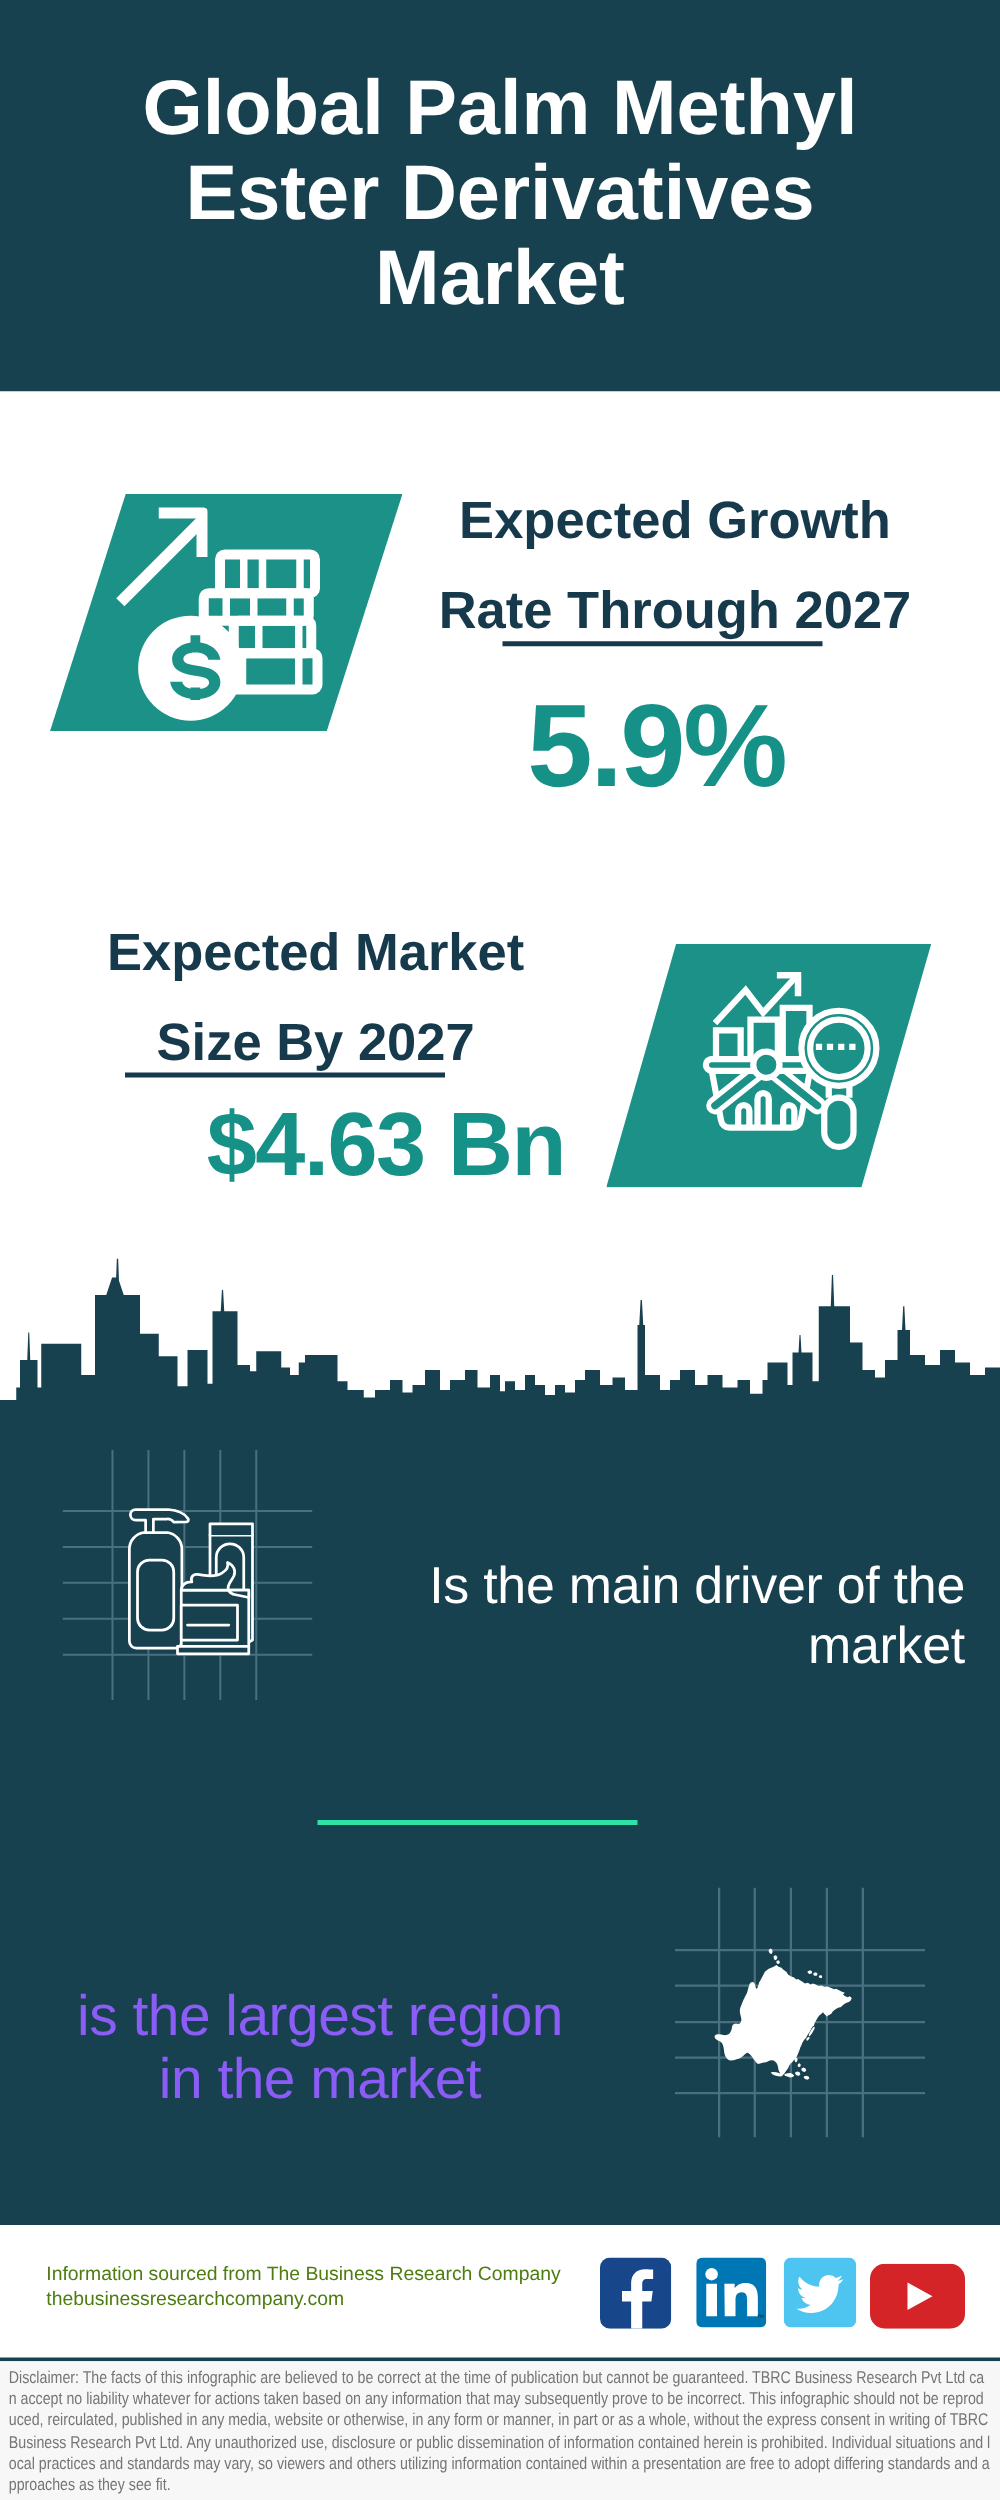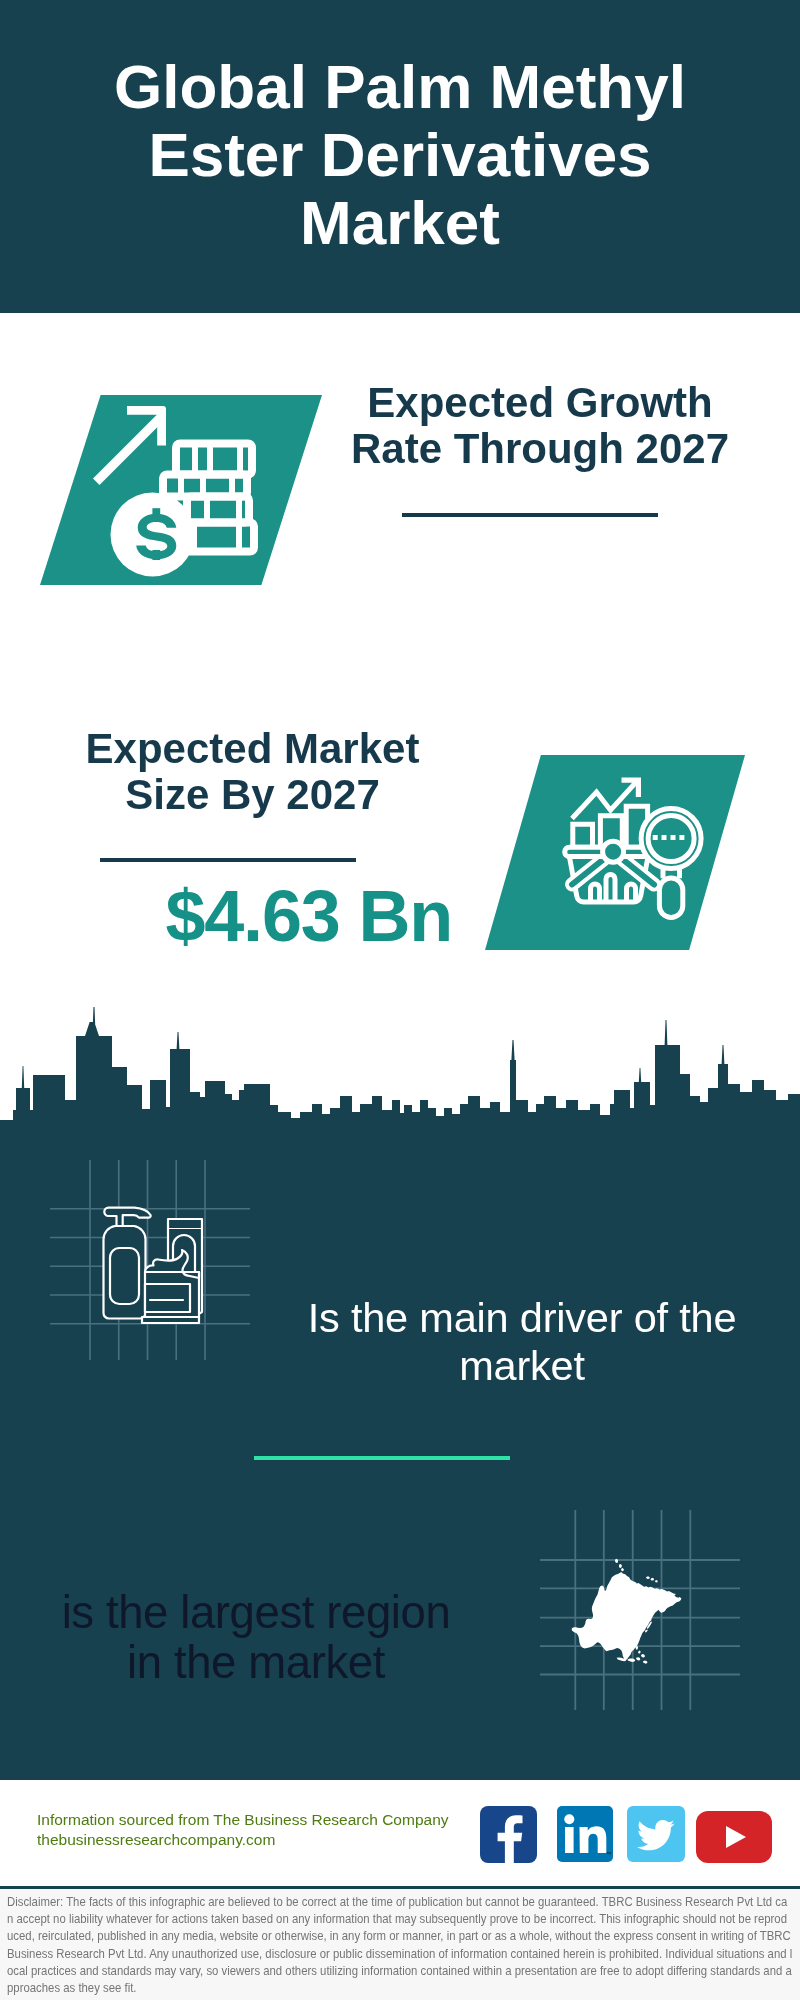--- a/index.html
+++ b/index.html
@@ -17,21 +17,21 @@
   .header{position:absolute;left:0;top:0;width:800px;height:313px;background:#17414f;}
   .header-title{
     position:absolute;left:90px;top:53px;width:620px;
     text-align:center;color:#ffffff;font-weight:700;
     font-size:62px;line-height:68px;letter-spacing:0px;
   }
 
   
   .stat-heading{
     position:absolute;color:#17394c;font-weight:700;text-align:center;
-    font-size:42px;line-height:46px;
+    font-size:42px;line-height:72px;
   }
   .stat-rule{position:absolute;height:3.5px;background:#17394c;width:256px;}
   .stat-value{
     position:absolute;color:#159187;font-weight:700;text-align:center;white-space:nowrap;
     width:400px;
   }
   #h1{left:340px;top:380px;width:400px;}
   #r1{left:402px;top:513px;}
   #v1{left:325px;top:550px;font-size:94px;line-height:94px;letter-spacing:-2px;}
   #h2{left:60px;top:726px;width:385px;}
@@ -44,27 +44,27 @@
   .tile svg{position:absolute;left:0;top:0;width:100%;height:100%;}
   #tile1{left:40px;top:395px;width:282px;height:190px;}
   #tile2{left:485px;top:755px;width:260px;height:195px;}
 
   
   .dark{position:absolute;left:0;width:800px;background:#17414f;top:1120px;height:660px;}
   .skyline{position:absolute;left:0;width:800px;top:1000px;height:145px;}
   .dark-text{position:absolute;}
   #driver-hl{left:258px;top:1183px;width:524px;font-size:40px;line-height:47.5px;
              font-weight:700;color:#2ee3a5;text-align:center;letter-spacing:-1.15px;}
-  #driver-sub{left:272px;top:1294px;width:500px;font-size:41.5px;line-height:47.5px;
-              font-weight:400;color:#ffffff;text-align:center;letter-spacing:-0.2px;}
+  #driver-sub{left:272px;top:1244px;width:500px;font-size:41.5px;line-height:47.5px;
+              font-weight:400;color:#ffffff;text-align:right;letter-spacing:-0.2px;}
   #driver-rule{position:absolute;left:254px;top:1456px;width:256px;height:4px;background:#2ee3a5;}
   #region-hl{left:101px;top:1541px;width:320px;font-size:43px;line-height:50px;
              font-weight:700;color:#2ee3a5;text-align:center;}
   #region-sub{left:46px;top:1588px;width:420px;font-size:45.5px;line-height:50px;
-              font-weight:400;color:#0f172a;text-align:center;letter-spacing:-0.4px;}
+              font-weight:400;color:#8b5cf6;text-align:center;letter-spacing:-0.4px;}
   #care-icon{position:absolute;left:50px;top:1160px;width:200px;height:200px;}
   #map-icon{position:absolute;left:540px;top:1510px;width:200px;height:200px;}
 
   
   #footer-source{position:absolute;left:37px;top:1810px;font-size:15.5px;line-height:20px;color:#4d7c0f;}
   #social{position:absolute;left:480px;top:1806px;}
   #social svg{position:absolute;top:0;}
   #footer-rule{position:absolute;left:0;top:1886px;width:800px;height:3px;background:#17414f;}
   #disclaimer-bg{position:absolute;left:0;top:1889px;width:800px;height:111px;background:#f7f7f7;}
   #disclaimer{position:absolute;left:7px;top:1893px;width:940px;font-size:13.6px;line-height:17.2px;
@@ -123,20 +123,21 @@
                  l-7 -1.2 c-5.1 -0.9 -7.5 -2.4 -7.5 -4.8
                  c0 -3 3.9 -5.1 9.7 -5.1
                  c5.7 0 9.5 2.1 10.3 5.7
                  l9.6 0 c-0.9 -7.7 -8.8 -13.9 -20.0 -13.9 Z"></path>
       </g>
     </svg>
   </div>
 
   <div class="stat-heading" id="h1">Expected Growth Rate Through 2027</div>
   <div class="stat-rule" id="r1"></div>
+  <div class="stat-value" id="v1">5.9%</div>
 
   <div class="dark"></div>
   <svg class="skyline" viewBox="0 0 800 145" preserveAspectRatio="none">
     <path fill="#17414f" d="M0 145 L0 122 L13 122 L13 110 L16 110 L16 88 L30 88 L30 110 L33 110 L33 75 L65 75 L65 100 L76 100 L76 36 L112 36 L112 67 L127 67 L127 85 L142 85 L142 109 L150 109 L150 80 L166 80 L166 107 L170 107 L170 49 L190 49 L190 92 L200 92 L200 97 L205 97 L205 81 L225 81 L225 94 L232 94 L232 100 L239 100 L239 90 L244 90 L244 84 L270 84 L270 105 L278 105 L278 112 L291 112 L291 118 L300 118 L300 112 L312 112 L312 104 L322 104 L322 114 L330 114 L330 108 L340 108 L340 96 L352 96 L352 112 L360 112 L360 104 L372 104 L372 96 L382 96 L382 110 L392 110 L392 100 L400 100 L400 113 L404 113 L404 105 L412 105 L412 112 L420 112 L420 100 L428 100 L428 108 L436 108 L436 116 L444 116 L444 108 L452 108 L452 114 L460 114 L460 104 L468 104 L468 96 L480 96 L480 108 L490 108 L490 102 L500 102 L500 112 L510 112 L510 60 L516 60 L516 100 L528 100 L528 112 L536 112 L536 104 L544 104 L544 96 L556 96 L556 108 L566 108 L566 100 L578 100 L578 110 L590 110 L590 104 L600 104 L600 115 L610 115 L610 104 L614 104 L614 90 L630 90 L630 108 L634 108 L634 82 L650 82 L650 105 L655 105 L655 45 L680 45 L680 74 L690 74 L690 96 L700 96 L700 102 L708 102 L708 88 L718 88 L718 64 L728 64 L728 84 L740 84 L740 92 L752 92 L752 80 L764 80 L764 90 L776 90 L776 100 L788 100 L788 94 L800 94 L800 145 Z M21.8 88 L22.6 66 L23.4 66 L24.2 88 Z M92.4 36 L93.4667 7 L94.5333 7 L95.6 36 Z M85 36 L89.6667 22 L94.3333 22 L99 36 Z M176.6 49 L177.533 32 L178.467 32 L179.4 49 Z M511.4 60 L512.467 40 L513.533 40 L514.6 60 Z M664.6 45 L665.533 20 L666.467 20 L667.4 45 Z M638.8 82 L639.6 68 L640.4 68 L641.2 82 Z M721.6 64 L722.533 45 L723.467 45 L724.4 64 Z"></path>
   </svg>
 
   <div class="stat-heading" id="h2">Expected Market Size By 2027</div>
   <div class="stat-rule" id="r2"></div>
   <div class="stat-value" id="v2">$4.63 Bn</div>
 

